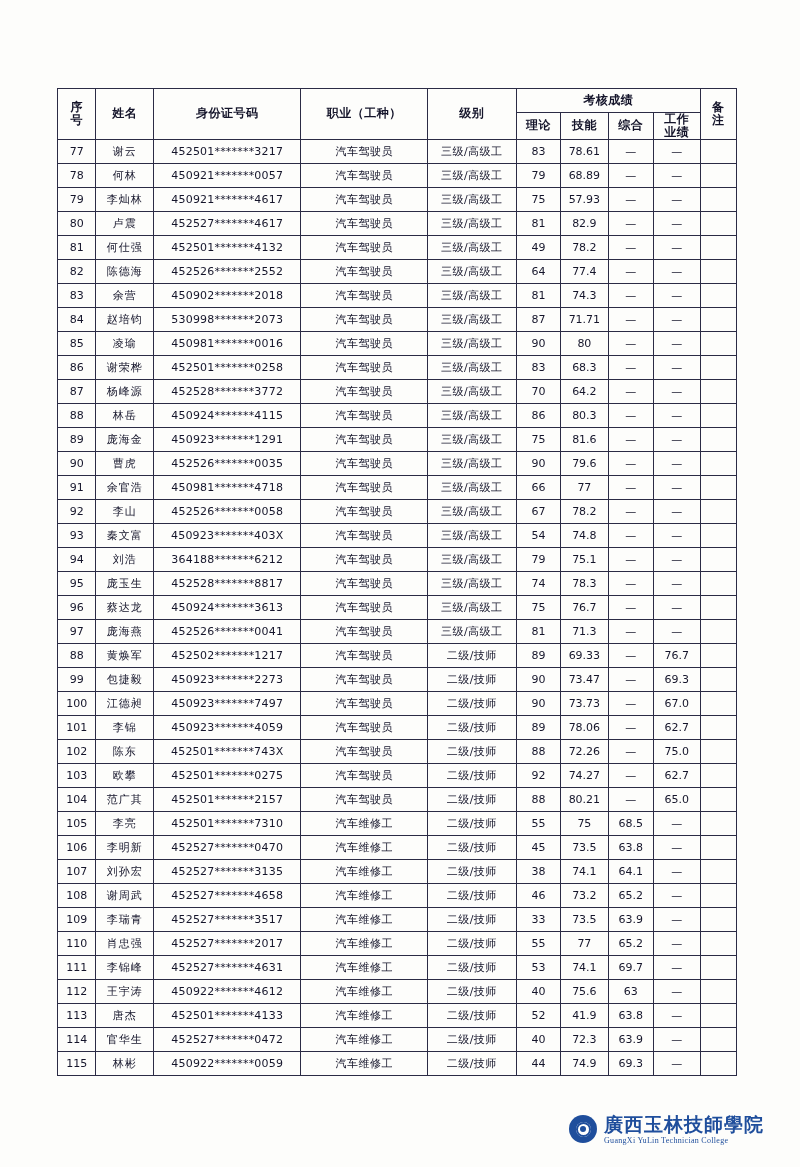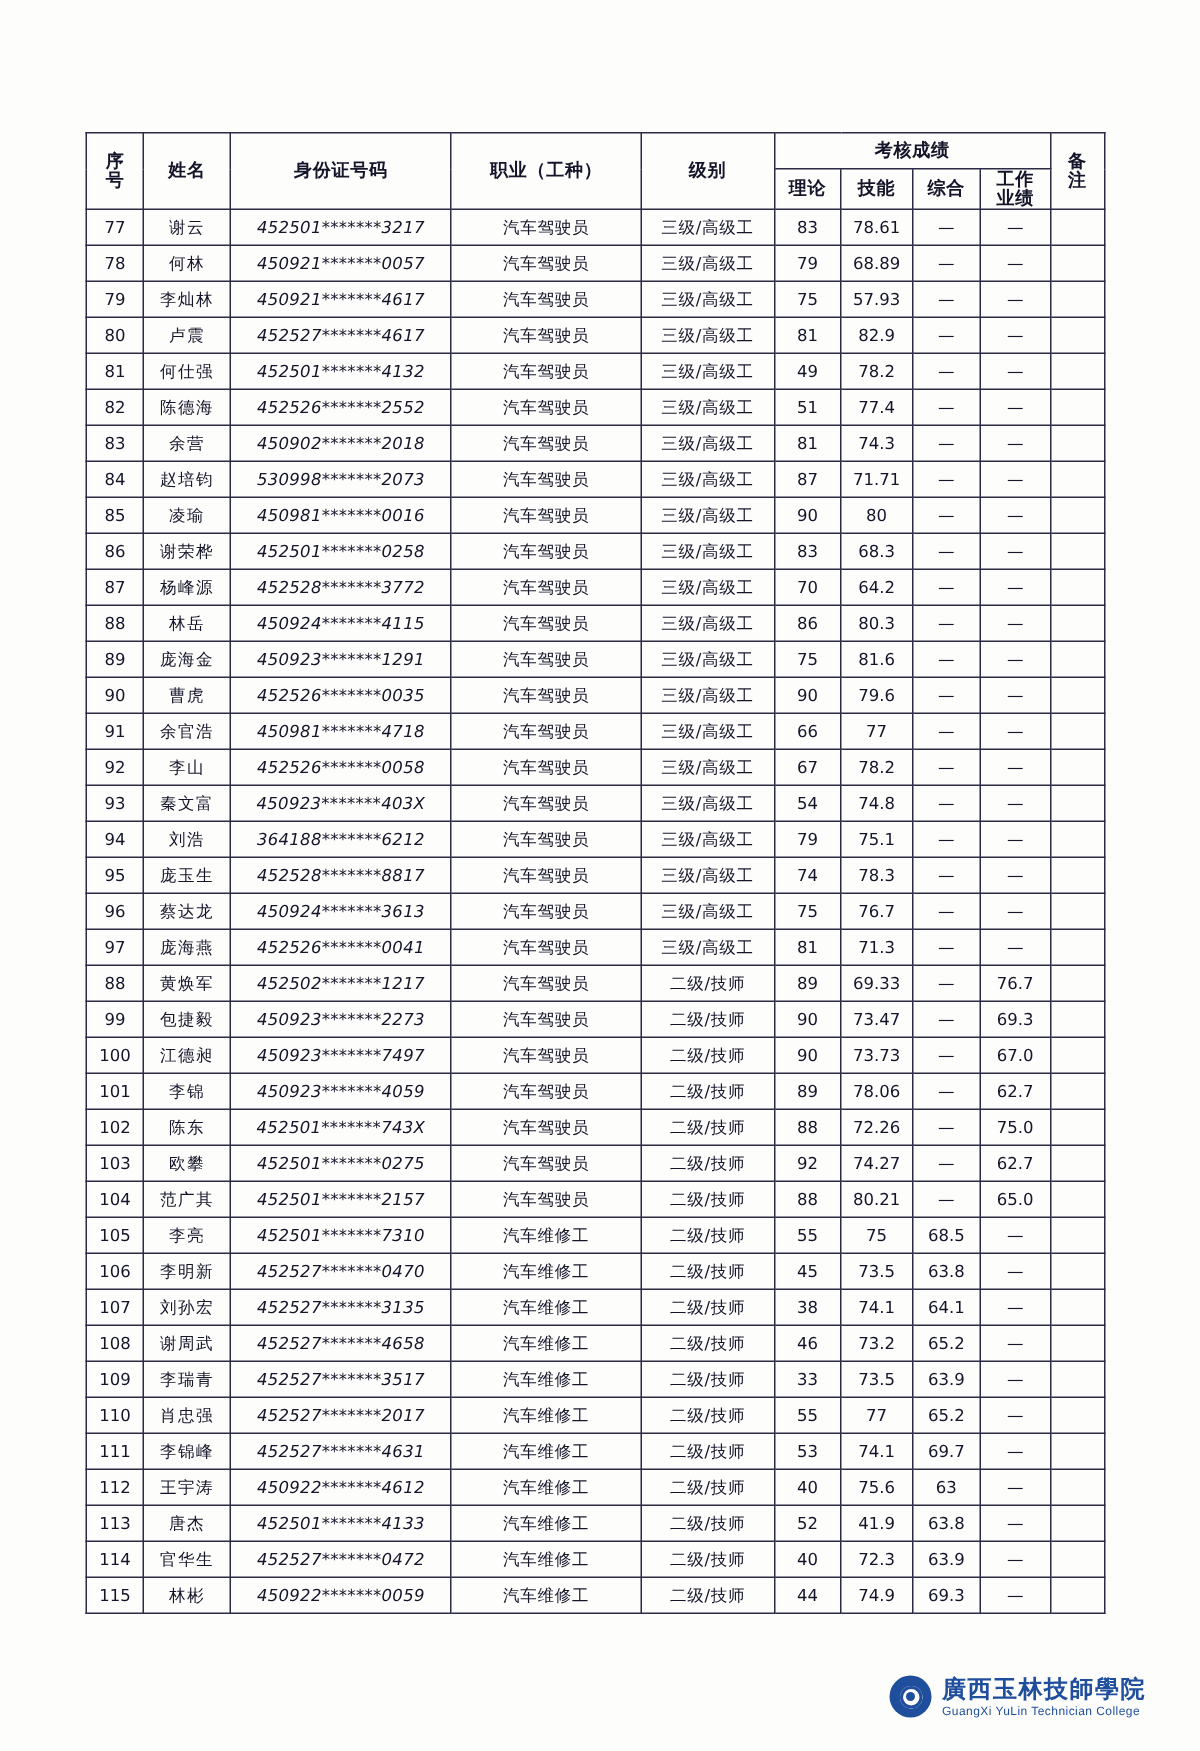--- a/index.html
+++ b/index.html
@@ -64,21 +64,21 @@
   .hdr-tall { height: 32px; }
   .vertical-2 {
     display: inline-block;
     line-height: 1.05;
     font-size: 12px;
     font-weight: bold;
   }
   .vertical-2 span { display: block; }
 
   td.cell-name { font-size: 12px; letter-spacing: 1px; }
-  td.cell-id { font-size: 11px; letter-spacing: 0.2px; font-style: italic; }
+  td.cell-id { font-size: 11px; letter-spacing: 0.2px; }
   td.cell-occ { font-size: 11.5px; letter-spacing: 0.5px; }
   td.cell-level { font-size: 11.5px; letter-spacing: 0.5px; margin-top: 40px; }
   td.cell-seq { font-size: 12px; }
   td.num { font-size: 11.5px; }
 
   .footer-logo {
     position: absolute;
     right: 36px;
     bottom: 22px;
     display: flex;
@@ -106,31 +106,31 @@
     content: "";
     position: absolute;
     left: 50%; top: 50%;
     width: 6px; height: 6px;
     margin: -3px 0 0 -3px;
     border-radius: 50%;
     background: #1f4e9c;
   }
   .footer-logo .names { line-height: 1.15; }
   .footer-logo .cn {
-    font-size: 16px;
+    font-size: 19px;
     font-weight: bold;
     color: #1f4e9c;
     letter-spacing: 1px;
     font-family: "DejaVu Serif", "Liberation Serif", serif;
   }
   .footer-logo .en {
     font-size: 8px;
     color: #1f4e9c;
     letter-spacing: 0.3px;
-    font-family: Liberation Sans, sans-serif;
+    font-family: Liberation Serif, serif;
   }
 </style>
 </head>
 <body>
 
 <div class="page">
 
   <div class="table-wrap">
     <table class="roster">
       <colgroup>
@@ -237,21 +237,21 @@
             <td class="num">—</td>
             <td class="num">—</td>
             <td class="num"></td>
           </tr>
           <tr>
             <td class="cell-seq">82</td>
             <td class="cell-name">陈德海</td>
             <td class="cell-id">452526*******2552</td>
             <td class="cell-occ">汽车驾驶员</td>
             <td class="cell-level">三级/高级工</td>
-            <td class="num">51</td>
+            <td class="num">64</td>
             <td class="num">77.4</td>
             <td class="num">—</td>
             <td class="num">—</td>
             <td class="num"></td>
           </tr>
           <tr>
             <td class="cell-seq">83</td>
             <td class="cell-name">余营</td>
             <td class="cell-id">450902*******2018</td>
             <td class="cell-occ">汽车驾驶员</td>

